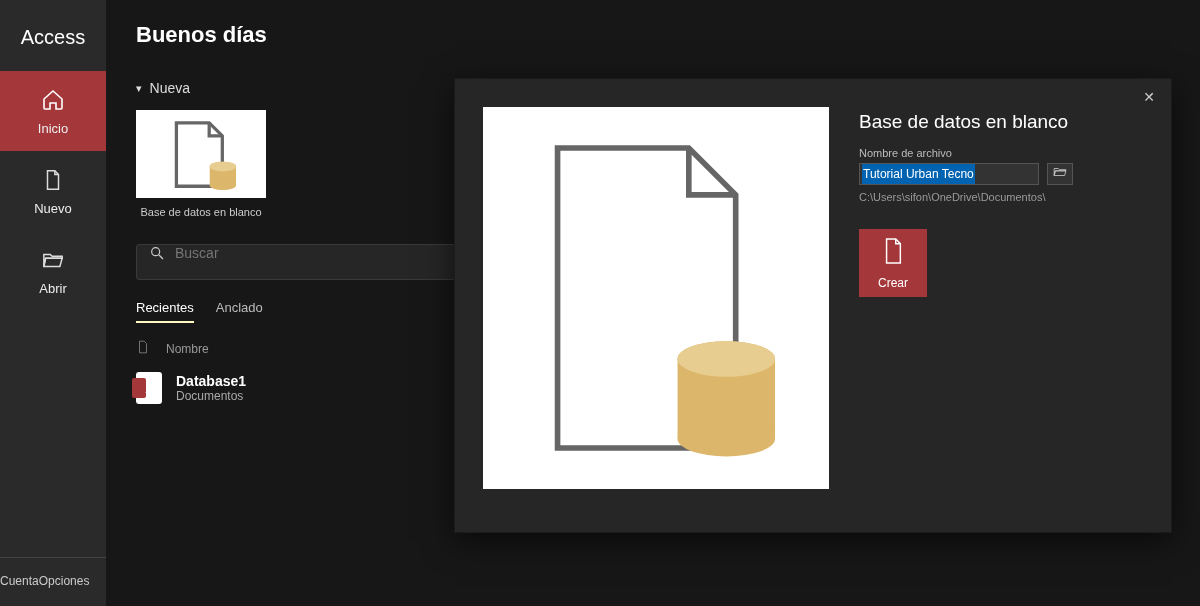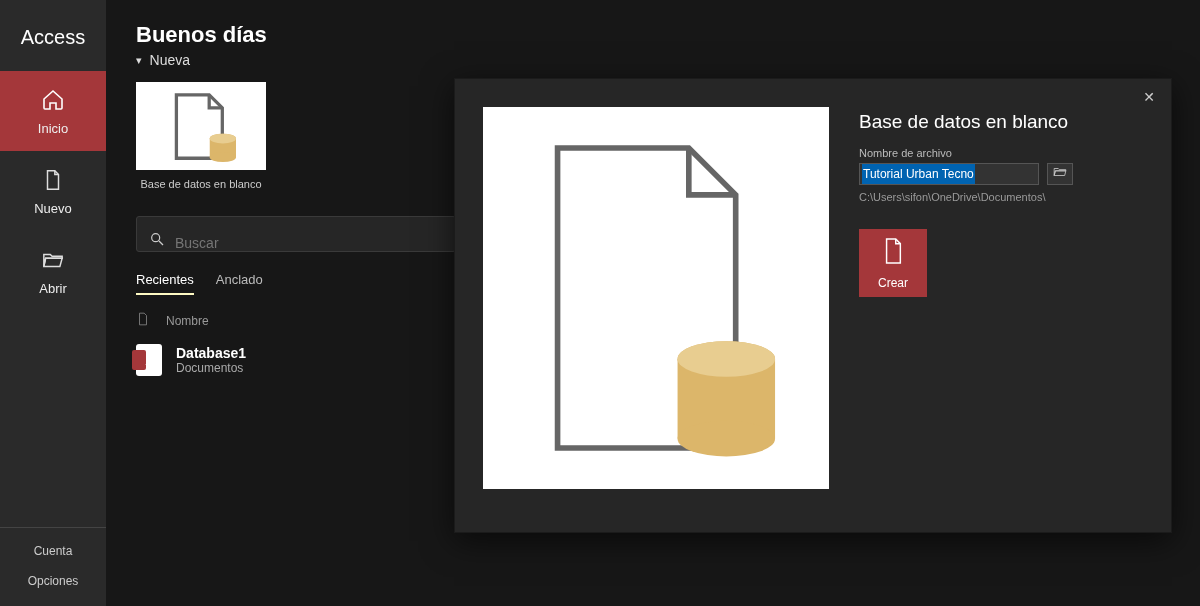--- a/index.html
+++ b/index.html
@@ -12,26 +12,26 @@
     justify-content: space-between; padding-bottom: 10px;
   }
   .sidebar-top { display: flex; flex-direction: column; }
   .app-brand { font-size: 20px; font-weight: 400; color: #fff; padding: 26px 0 22px; text-align: center; }
   .nav-item {
     display: flex; flex-direction: column; align-items: center; justify-content: center;
     gap: 8px; height: 80px; font-size: 13px; color: #eee; cursor: pointer;
   }
   .nav-item.active { background: #a4373a; }
   .nav-item .nav-icon { width: 26px; height: 26px; display: flex; align-items: center; justify-content: center; }
-  .sidebar-bottom { display: flex; flex-direction: column; border-top: 1px solid #444; padding-top: 8px; }
+  .sidebar-bottom { display: flex; flex-direction: row; border-top: 1px solid #444; padding-top: 8px; }
   .sidebar-bottom .bottom-link { font-size: 12px; color: #ccc; text-align: center; padding: 8px 0; cursor: pointer; }
 
   
   .main { flex: 1; background: #171717; padding: 22px 30px 0 30px; position: relative; overflow: hidden; }
-  .greeting { font-size: 22px; font-weight: 600; color: #fff; margin-bottom: 4px; }
+  .greeting { font-size: 22px; font-weight: 600; color: #fff; margin-bottom: 32px; }
   .section-header { font-size: 14px; color: #ddd; margin-bottom: 14px; display: flex; align-items: center; gap: 8px; }
   .section-header .chevron { font-size: 11px; }
 
   .templates { display: flex; gap: 28px; }
   .template-card { width: 130px; display: flex; flex-direction: column; align-items: stretch; }
   .template-thumb {
     width: 130px; height: 88px; background: #fff; display: flex; align-items: center; justify-content: center;
     position: relative; overflow: hidden;
   }
   .template-label { font-size: 11px; color: #ccc; text-align: center; margin-top: 8px; }
@@ -43,21 +43,21 @@
     display: inline-flex; align-items: center; gap: 6px;
   }
   .more-link .arrow { font-size: 13px; }
   .more-templates { top: 260px; }
   .more-databases { top: 456px; }
 
   
   .search-wrap { margin-top: 26px; }
   .search {
     width: 320px; height: 36px; background: #262626; border: 1px solid #3a3a3a; border-radius: 3px;
-    display: flex; align-items: flex-end; padding: 0 12px; gap: 10px; color: #ccc;
+    display: flex; align-items: flex-start; padding: 0 12px; gap: 10px; color: #ccc;
   }
   .search input {
     flex: 1; background: transparent; border: none; outline: none; color: #ddd; font-size: 14px;
   }
 
   
   .tabs { display: flex; gap: 22px; margin-top: 20px; font-size: 13px; }
   .tab { padding-bottom: 6px; color: #bbb; cursor: pointer; }
   .tab.active { color: #fff; border-bottom: 2px solid #fef9c3; }
 

